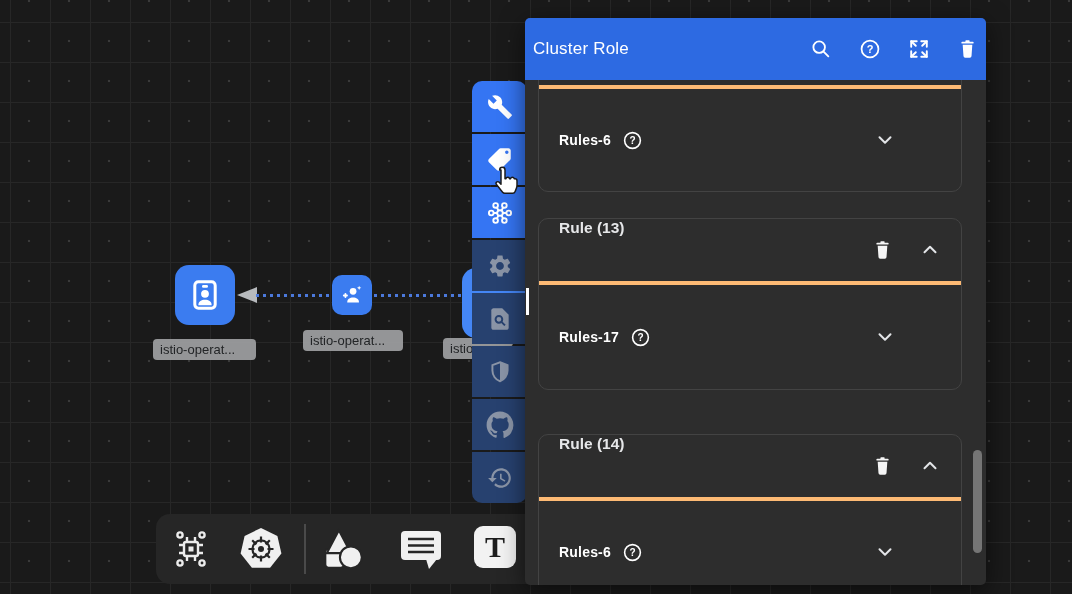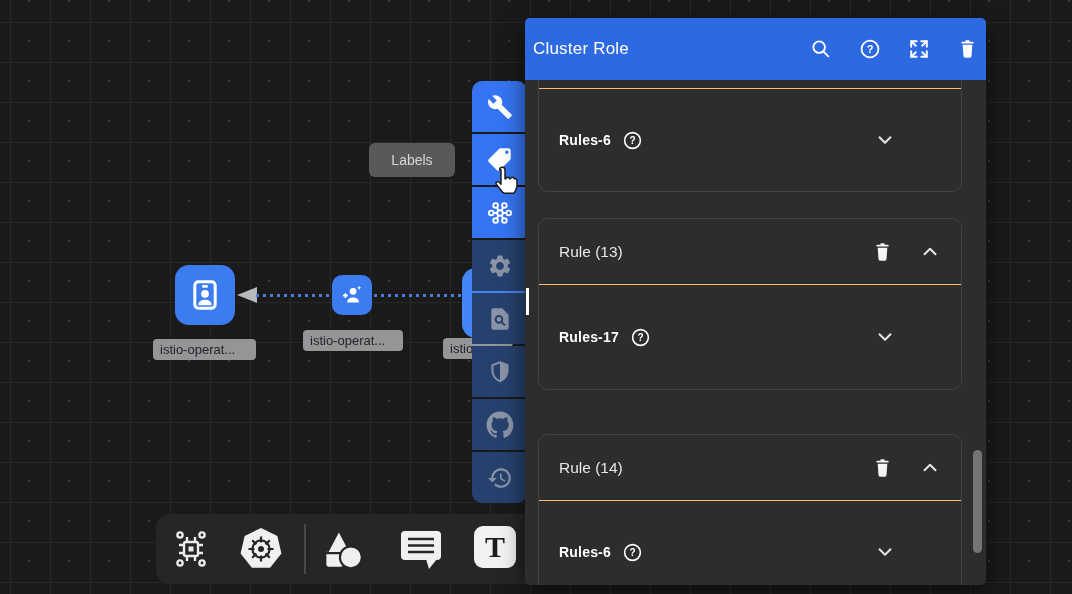--- a/index.html
+++ b/index.html
@@ -59,21 +59,21 @@
   .panel-header { position:absolute; left:0; top:0; right:0; height:62px; background:#2d6ae2;
     border-radius:5px 5px 0 0; display:flex; align-items:center; padding:0 8px;text-align:center; }
   .panel-title { color:#ffffff; font-size:17px; letter-spacing:.2px; }
   .ph-icons { margin-left:auto; display:flex; align-items:center; gap:27px; }
   .ph-icons > span { display:flex; cursor:pointer; }
   .panel-body { position:absolute; left:0; top:62px; right:0; bottom:0; overflow:hidden; }
   .card { position:absolute; left:13px; width:424px; border:1px solid #434343; border-radius:10px; }
   .card0 { top:-14px; height:126px; }
   .card1 { top:138px; height:172px; }
   .card2 { top:354px; height:170px; }
-  .card-head { height:66px; display:flex; align-items:center; padding:0 20px; border-bottom:1px solid #fdba74; }
+  .card-head { height:66px; display:flex; padding:0 20px; border-bottom:4px solid #fdba74;font-weight:bold; }
   .card0 .card-head { height:22px; padding:0; }
   .card-title { color:#e6e7e9; font-size:15.5px; }
   .head-actions { margin-left:auto; display:flex; align-items:center; gap:26px; }
   .head-actions > span { display:flex; cursor:pointer; }
   .rules-row { display:flex; align-items:center; padding:0 20px; height:calc(100% - 66px); }
   .card0 .rules-row { height:calc(100% - 22px); }
   .rules-label { color:#ffffff; font-size:14px; font-weight:bold; letter-spacing:.2px; }
   .rules-help { margin-left:11px; display:flex; }
   .rules-chevron { margin-left:auto; margin-right:45px; display:flex; cursor:pointer; }
   .scroll-thumb { position:absolute; right:4px; top:370px; width:9px; height:103px; background:#757575; border-radius:5px; }
@@ -205,21 +205,20 @@
         <path d="M12 .5C5.65.5.5 5.65.5 12c0 5.1 3.3 9.4 7.86 10.94.58.1.79-.25.79-.55v-1.94c-3.2.7-3.87-1.37-3.87-1.37-.52-1.33-1.28-1.68-1.28-1.68-1.05-.72.08-.7.08-.7 1.16.08 1.77 1.19 1.77 1.19 1.03 1.77 2.7 1.26 3.36.96.1-.75.4-1.26.73-1.55-2.55-.29-5.23-1.28-5.23-5.68 0-1.26.45-2.28 1.19-3.09-.12-.29-.52-1.46.11-3.05 0 0 .97-.31 3.18 1.18a11 11 0 0 1 5.78 0c2.21-1.49 3.18-1.18 3.18-1.18.63 1.59.23 2.76.11 3.05.74.81 1.19 1.83 1.19 3.09 0 4.41-2.69 5.38-5.25 5.67.41.36.78 1.05.78 2.13v3.16c0 .3.21.66.8.55A11.52 11.52 0 0 0 23.5 12C23.5 5.65 18.35.5 12 .5z" fill="#8a94a6"></path>
       </svg>
     </div>
     <div class="rail-btn navy">
       <svg width="26" height="26" viewBox="0 0 24 24">
         <path d="M13 3c-4.97 0-9 4.03-9 9H1l3.89 3.89.07.14L9 12H6c0-3.87 3.13-7 7-7s7 3.13 7 7-3.13 7-7 7c-1.93 0-3.68-.79-4.94-2.06l-1.42 1.42C8.27 19.99 10.51 21 13 21c4.97 0 9-4.03 9-9s-4.03-9-9-9zm-1 5v5l4.28 2.54.72-1.21-3.5-2.08V8H12z" fill="#8a94a6"></path>
       </svg>
     </div>
   </div>
 
-  <div class="tooltip">Labels</div>
 
   <div class="panel">
     <div class="panel-body">
 
       <div class="card card0">
         <div class="card-head"></div>
         <div class="rules-row">
           <span class="rules-label">Rules-6</span>
           <span class="rules-help">
             <svg width="21" height="21" viewBox="0 0 24 24">

